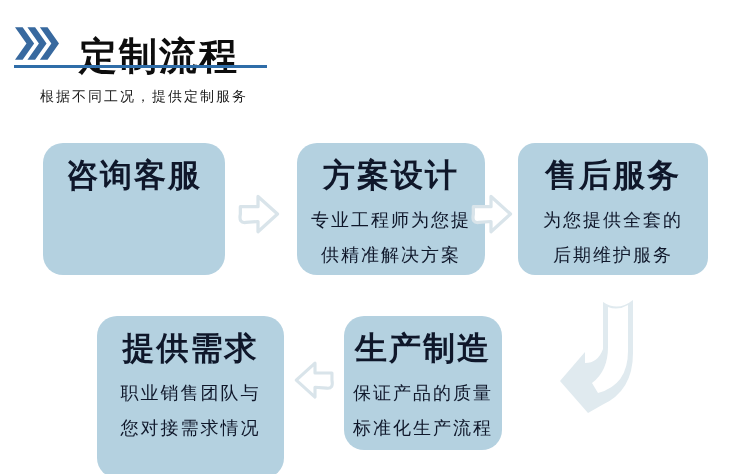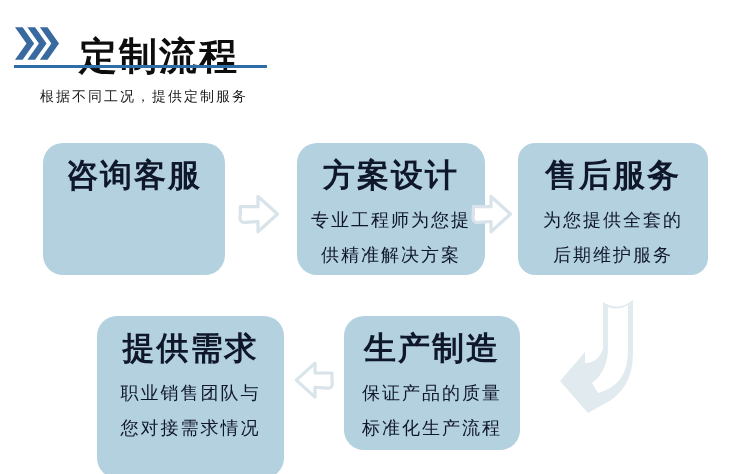--- a/index.html
+++ b/index.html
@@ -101,21 +101,21 @@
     </div>
 
     <div class="arrow" style="left:291px;top:356px;">
       <svg width="48" height="50" viewBox="0 0 52 56">
         <g transform="translate(52,0) scale(-1,1)">
           <path d="M7,19 L26,19 L26,8 L47,27 L26,46 L26,35 L13,36 Q5,37 7,27 Z" fill="#ffffff" stroke="#d9e4ea" stroke-width="3.5" stroke-linejoin="round"></path>
         </g>
       </svg>
     </div>
 
-    <div class="box" style="left:344px;top:316px;width:176px;height:134px;">
+    <div class="box" style="left:344px;top:316px;width:158px;height:134px;">
       <div class="box-title">生产制造</div>
       <div class="box-body">
         <div>保证产品的质量</div>
         <div>标准化生产流程</div>
       </div>
     </div>
 
   </div>
 </div>
 

